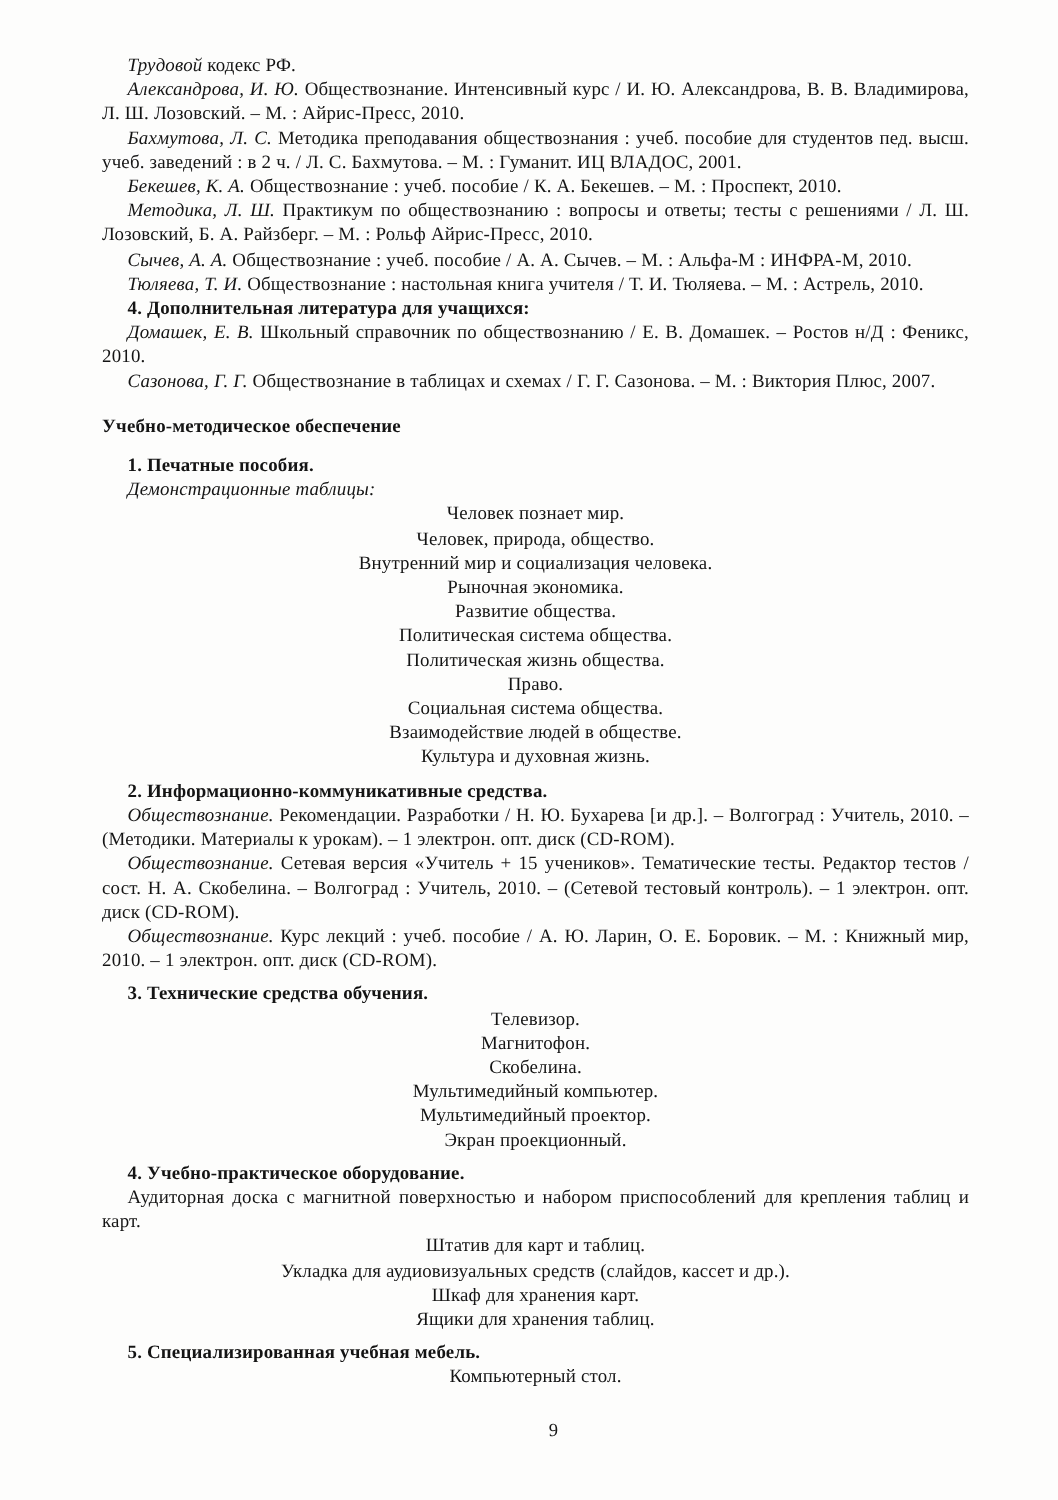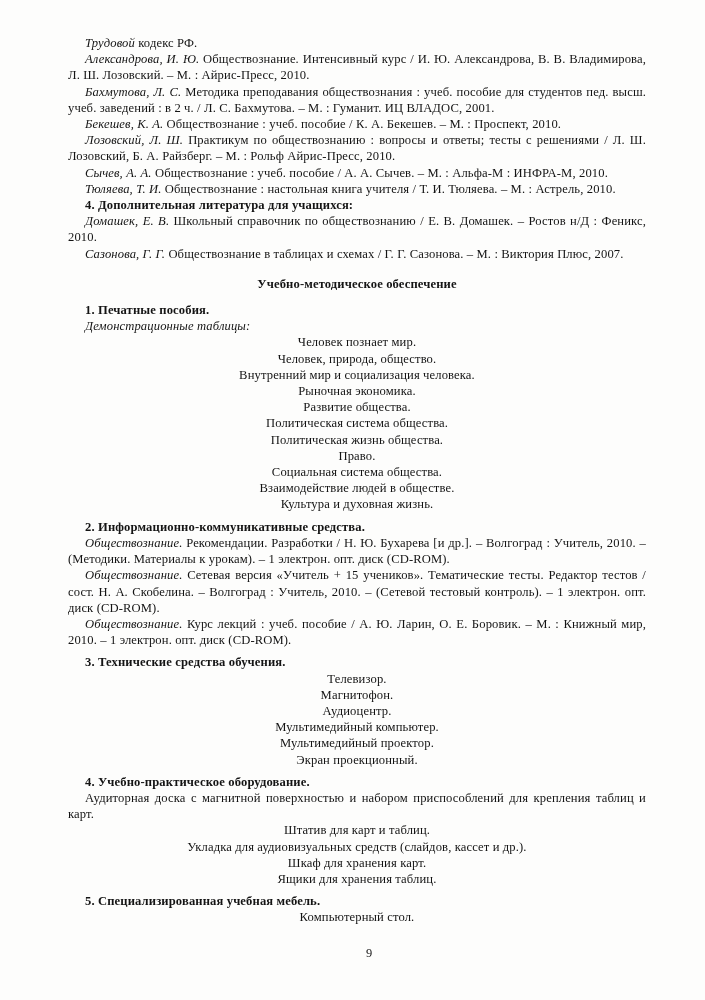--- a/index.html
+++ b/index.html
@@ -34,21 +34,21 @@
   p.indent { text-indent: 17px; }
   p.noindent { text-indent: 0; }
   p.last-line { text-align: center; }
   .it { font-style: italic; }
   p.heading {
     font-weight: bold;
     text-indent: 17px;
     text-align: left;
   }
   p.center-heading {
-    text-align: center;
+    text-align: left;
     font-weight: bold;
     text-indent: 0;
   }
   .spacer-6 { height: 6px; }
   .spacer-10 { height: 10px; }
   .spacer-14 { height: 14px; }
   .pagenum {
     position: absolute;
     left: 0;
     right: 0;
@@ -64,21 +64,21 @@
 <body>
 
 <div class="page">
   <div class="content">
 
     <div>
       <p class="indent ref-block"><span class="it">Трудовой</span><span> кодекс РФ.</span></p>
       <p class="indent ref-block"><span class="it">Александрова, И. Ю.</span><span> Обществознание. Интенсивный курс / И. Ю. Александрова, В. В. Владимирова, Л. Ш. Лозовский. – М. : Айрис-Пресс, 2010.</span></p>
       <p class="indent ref-block"><span class="it">Бахмутова, Л. С.</span><span> Методика преподавания обществознания : учеб. пособие для студентов пед. высш. учеб. заведений : в 2 ч. / Л. С. Бахмутова. – М. : Гуманит. ИЦ ВЛАДОС, 2001.</span></p>
       <p class="indent ref-block"><span class="it">Бекешев, К. А.</span><span> Обществознание : учеб. пособие / К. А. Бекешев. – М. : Проспект, 2010.</span></p>
-      <p class="indent ref-block"><span class="it">Лозовский, Л. Ш.</span><span> Практикум по обществознанию : вопросы и ответы; тесты с решениями / Л. Ш. Лозовский, Б. А. Райзберг. – М. : Рольф Айрис-Пресс, 2010.</span></p>
+      <p class="indent ref-block"><span class="it">Методика, Л. Ш.</span><span> Практикум по обществознанию : вопросы и ответы; тесты с решениями / Л. Ш. Лозовский, Б. А. Райзберг. – М. : Рольф Айрис-Пресс, 2010.</span></p>
       <p class="indent ref-block"><span class="it">Сычев, А. А.</span><span> Обществознание : учеб. пособие / А. А. Сычев. – М. : Альфа-М : ИНФРА-М, 2010.</span></p>
       <p class="indent ref-block"><span class="it">Тюляева, Т. И.</span><span> Обществознание : настольная книга учителя / Т. И. Тюляева. – М. : Астрель, 2010.</span></p>
     </div>
 
     <p class="heading">4. Дополнительная литература для учащихся:</p>
     <p class="indent ref-block"><span class="it">Домашек, Е. В.</span><span> Школьный справочник по обществознанию / Е. В. Домашек. – Ростов н/Д : Феникс, 2010.</span></p>
     <p class="indent ref-block"><span class="it">Сазонова, Г. Г.</span><span> Обществознание в таблицах и схемах / Г. Г. Сазонова. – М. : Виктория Плюс, 2007.</span></p>
 
     <div class="spacer-14"></div>
 
@@ -105,21 +105,21 @@
     <p class="heading">2. Информационно-коммуникативные средства.</p>
     <p class="indent ref-block"><span class="it">Обществознание.</span><span> Рекомендации. Разработки / Н. Ю. Бухарева [и др.]. – Волгоград : Учитель, 2010. – (Методики. Материалы к урокам). – 1 электрон. опт. диск (CD-ROM).</span></p>
     <p class="indent ref-block"><span class="it">Обществознание.</span><span> Сетевая версия «Учитель + 15 учеников». Тематические тесты. Редактор тестов / сост. Н. А. Скобелина. – Волгоград : Учитель, 2010. – (Сетевой тестовый контроль). – 1 электрон. опт. диск (CD-ROM).</span></p>
     <p class="indent ref-block"><span class="it">Обществознание.</span><span> Курс лекций : учеб. пособие / А. Ю. Ларин, О. Е. Боровик. – М. : Книжный мир, 2010. – 1 электрон. опт. диск (CD-ROM).</span></p>
 
     <div class="spacer-6"></div>
 
     <p class="heading">3. Технические средства обучения.</p>
     <p class="noindent last-line">Телевизор.</p>
     <p class="noindent last-line">Магнитофон.</p>
-    <p class="noindent last-line">Аудиоцентр.</p>
+    <p class="noindent last-line">Скобелина.</p>
     <p class="noindent last-line">Мультимедийный компьютер.</p>
     <p class="noindent last-line">Мультимедийный проектор.</p>
     <p class="noindent last-line">Экран проекционный.</p>
 
     <div class="spacer-6"></div>
 
     <p class="heading">4. Учебно-практическое оборудование.</p>
     <p class="indent">Аудиторная доска с магнитной поверхностью и набором приспособлений для крепления таблиц и карт.</p>
     <p class="noindent last-line">Штатив для карт и таблиц.</p>
     <p class="noindent last-line">Укладка для аудиовизуальных средств (слайдов, кассет и др.).</p>

